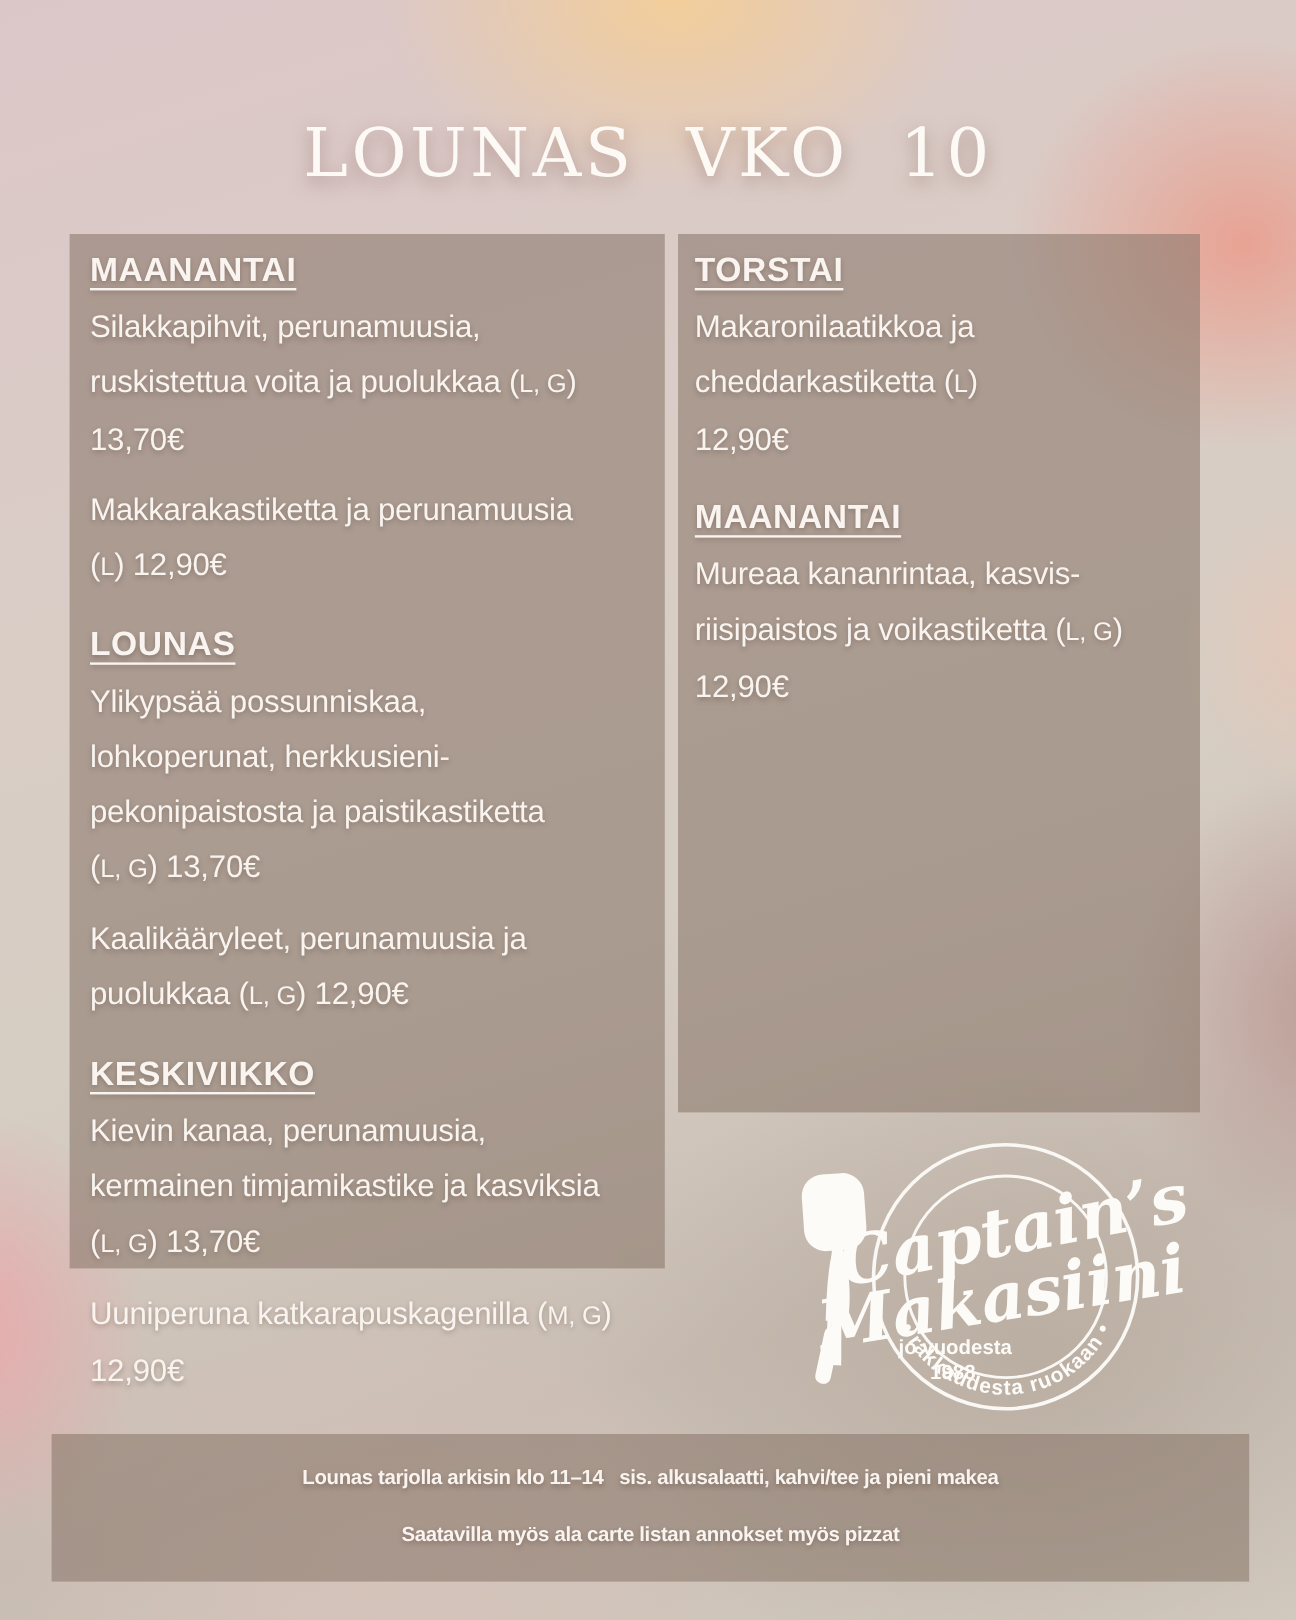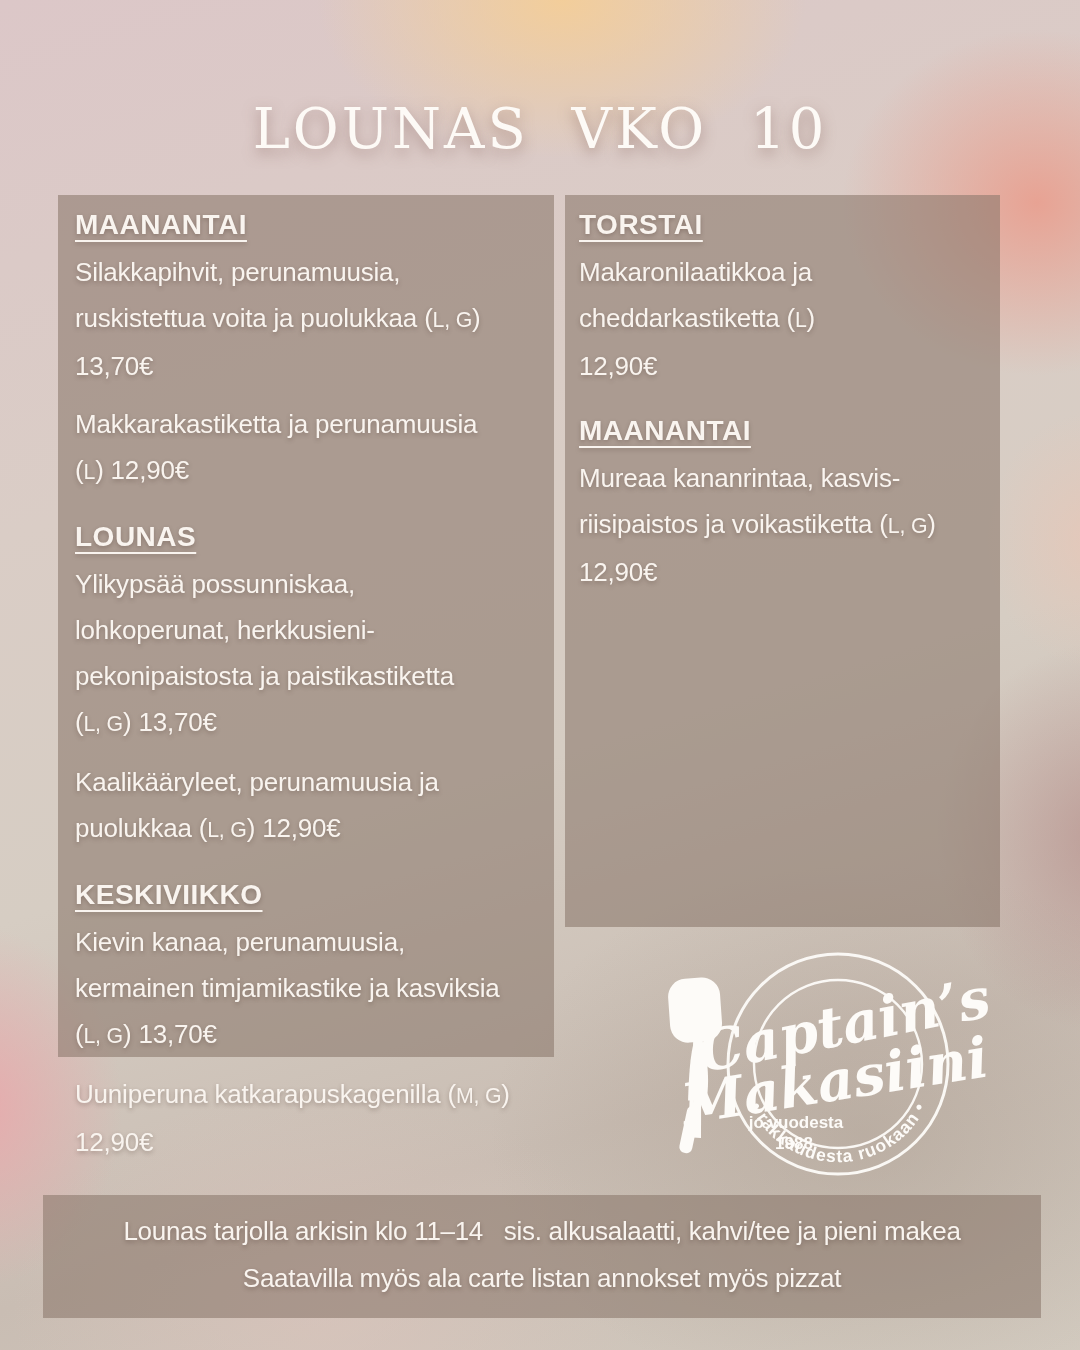--- a/index.html
+++ b/index.html
@@ -64,25 +64,26 @@
     position:absolute;
     left:43px; top:1195px; width:998px; height:123px;
     background:rgba(138,119,106,.58);
     color:#f9f4ef;
     text-align:center;
     box-sizing:border-box;
     padding-top:13px;
   }
   .footer-line{
     margin:0;
-    font-size:26px;
+    font-size:17px;
     line-height:47px;
     letter-spacing:-.3px;
     white-space:pre-wrap;
     text-shadow:0 2px 4px rgba(80,60,52,.4);
+    font-weight:bold;
   }
   .logo{
     position:absolute; left:636px; top:932px; width:408px; height:268px;
   }
   .logo svg{ width:100%; height:100%; overflow:visible; }
   .logo text{ fill:#fdfbf8; }
   .script-text{
     font-family:"DejaVu Serif", serif;
     font-style:italic;
     font-weight:bold;

